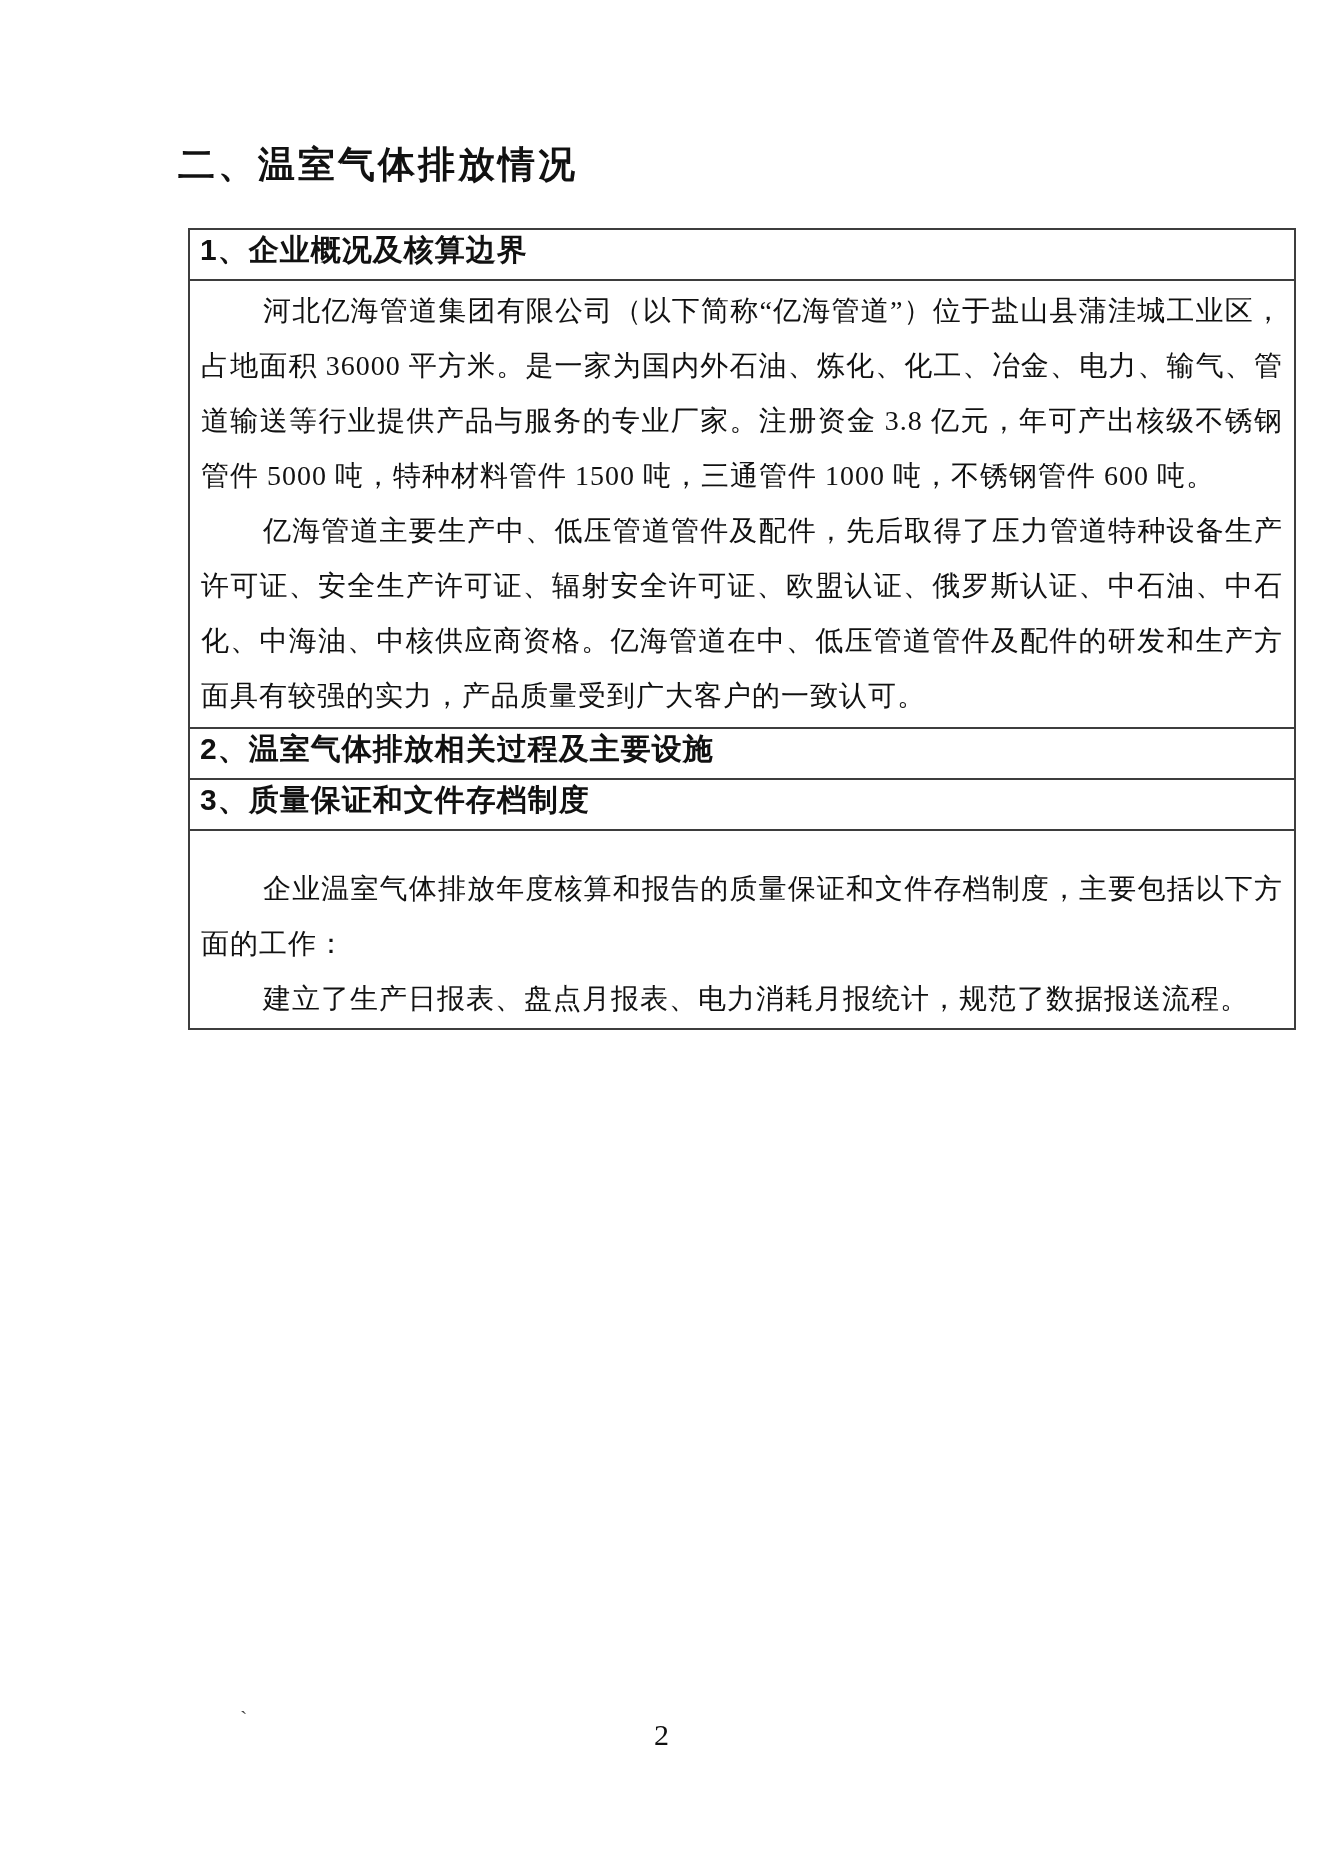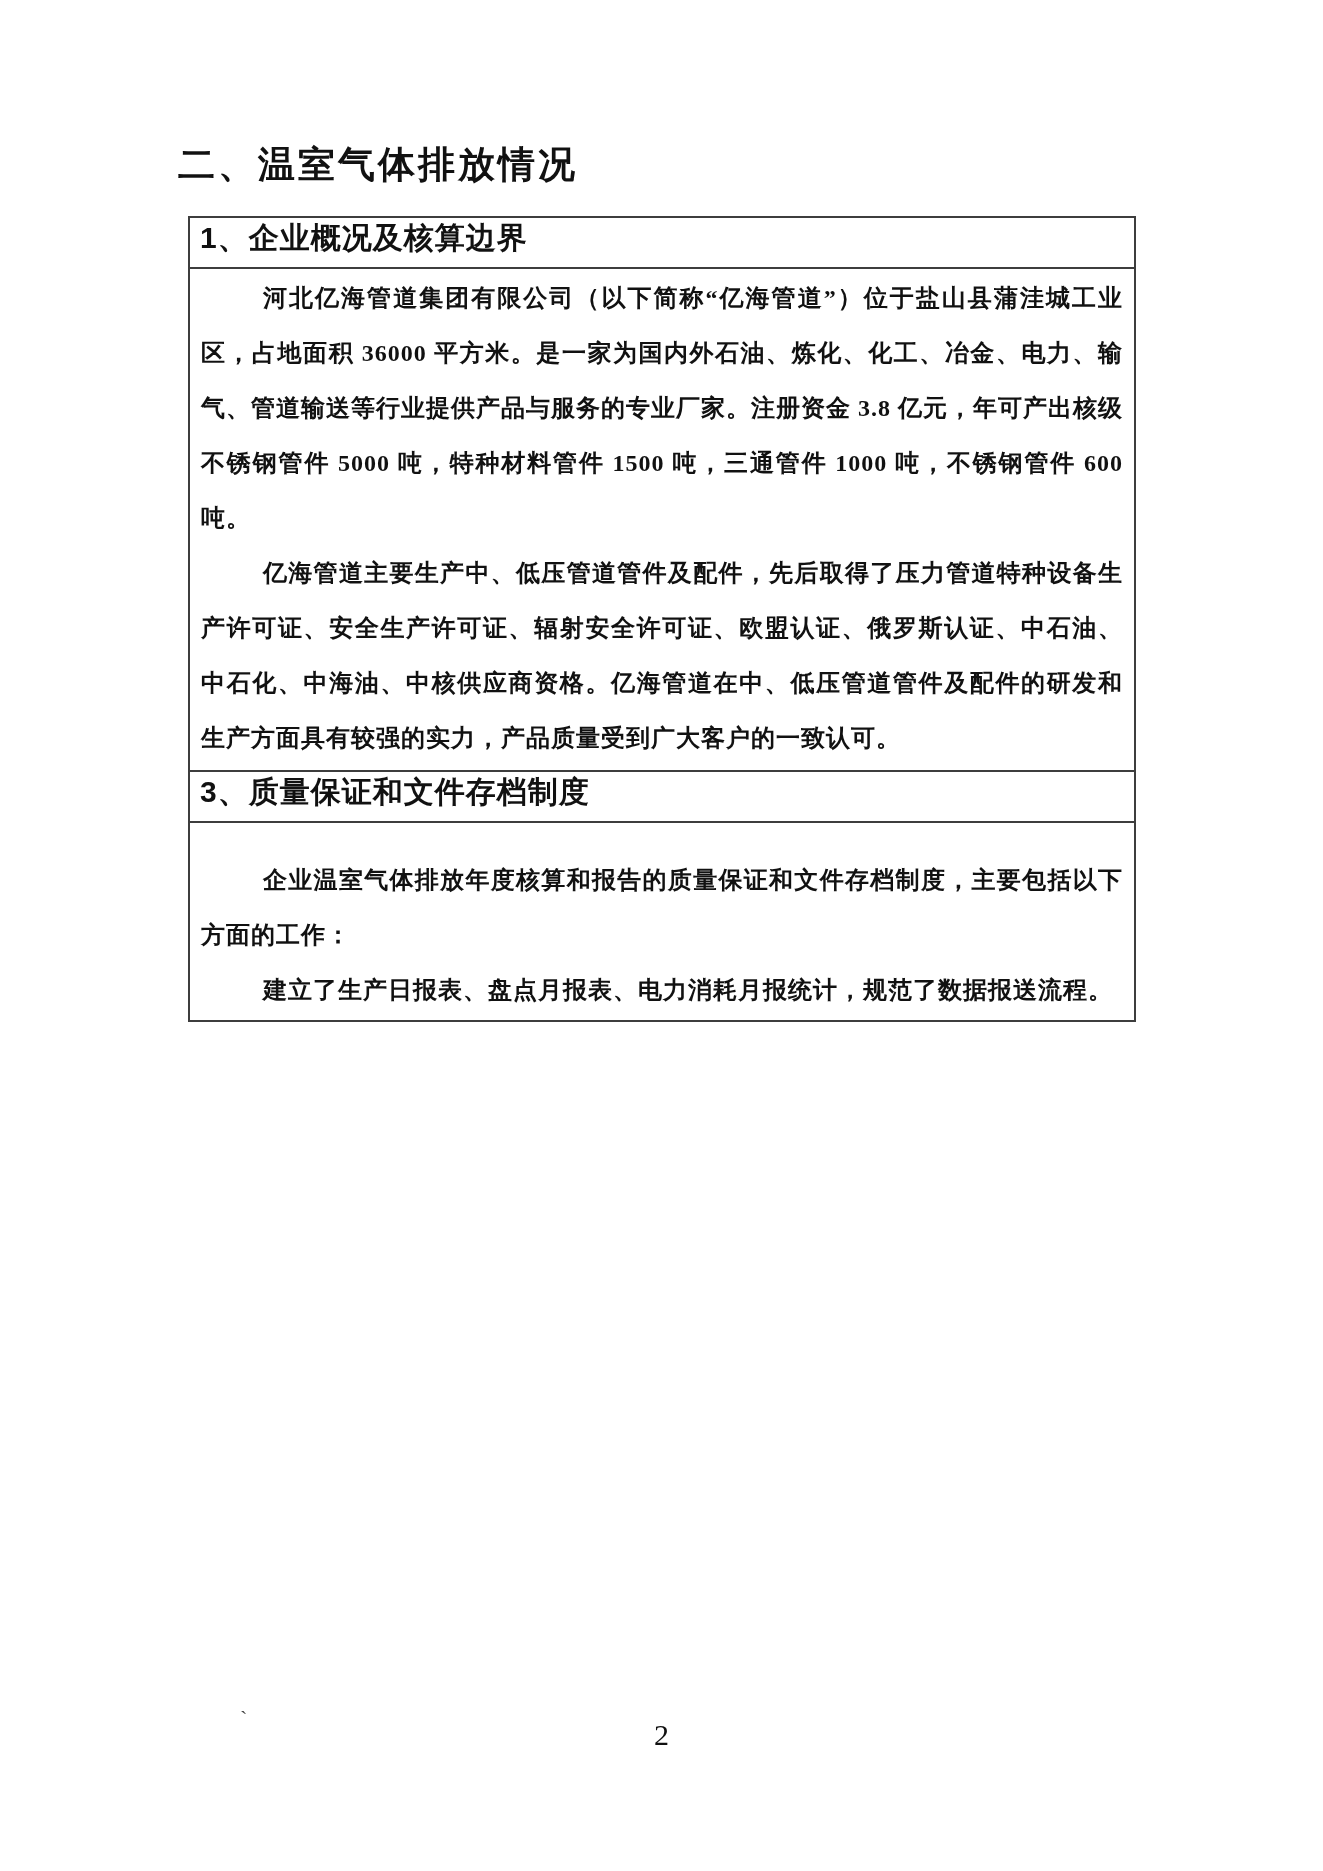--- a/index.html
+++ b/index.html
@@ -17,48 +17,47 @@
     top: 140px;
     font-family: Liberation Mono, monospace;
     font-weight: 700;
     font-size: 37px;
     letter-spacing: 3px;
     white-space: nowrap;
   }
   table.doc-table {
     position: absolute;
     left: 188px;
-    top: 216px;
-    width: 948px;
+    top: 228px;
+    width: 1108px;
     border-collapse: collapse;
     table-layout: fixed;
   }
   table.doc-table td {
     border: 2px solid #3d3d3d;
     vertical-align: top;
     box-sizing: border-box;
   }
   td.sec-head {
     height: 51px;
     vertical-align: middle;
     font-family: "Liberation Sans", "DejaVu Sans", sans-serif;
     font-weight: 700;
     font-size: 30px;
     letter-spacing: 1px;
     padding: 0 10px;
     white-space: nowrap;
     overflow: hidden;
   }
   td.sec-body {
-    font-size: 24px;
+    font-size: 28px;
     line-height: 55px;
     letter-spacing: 1px;
     text-align: justify;
     padding: 2px 11px 4px 11px;
-    font-weight: bold;
   }
   td.sec-body p {
     margin: 0;
     text-indent: 62px;
   }
   td.sec-body.extra-top {
     padding-top: 30px;
     padding-bottom: 2px;
   }
   .stray-mark {
@@ -87,20 +86,23 @@
     <tr>
       <td class="sec-head">1、企业概况及核算边界</td>
     </tr>
     <tr>
       <td class="sec-body">
         <p>河北亿海管道集团有限公司（以下简称“亿海管道”）位于盐山县蒲洼城工业区，占地面积 36000 平方米。是一家为国内外石油、炼化、化工、冶金、电力、输气、管道输送等行业提供产品与服务的专业厂家。注册资金 3.8 亿元，年可产出核级不锈钢管件 5000 吨，特种材料管件 1500 吨，三通管件 1000 吨，不锈钢管件 600 吨。</p>
         <p>亿海管道主要生产中、低压管道管件及配件，先后取得了压力管道特种设备生产许可证、安全生产许可证、辐射安全许可证、欧盟认证、俄罗斯认证、中石油、中石化、中海油、中核供应商资格。亿海管道在中、低压管道管件及配件的研发和生产方面具有较强的实力，产品质量受到广大客户的一致认可。</p>
       </td>
     </tr>
 
+    <tr>
+      <td class="sec-head">2、温室气体排放相关过程及主要设施</td>
+    </tr>
 
     <tr>
       <td class="sec-head">3、质量保证和文件存档制度</td>
     </tr>
     <tr>
       <td class="sec-body extra-top">
         <p>企业温室气体排放年度核算和报告的质量保证和文件存档制度，主要包括以下方面的工作：</p>
         <p>建立了生产日报表、盘点月报表、电力消耗月报统计，规范了数据报送流程。</p>
       </td>
     </tr>

